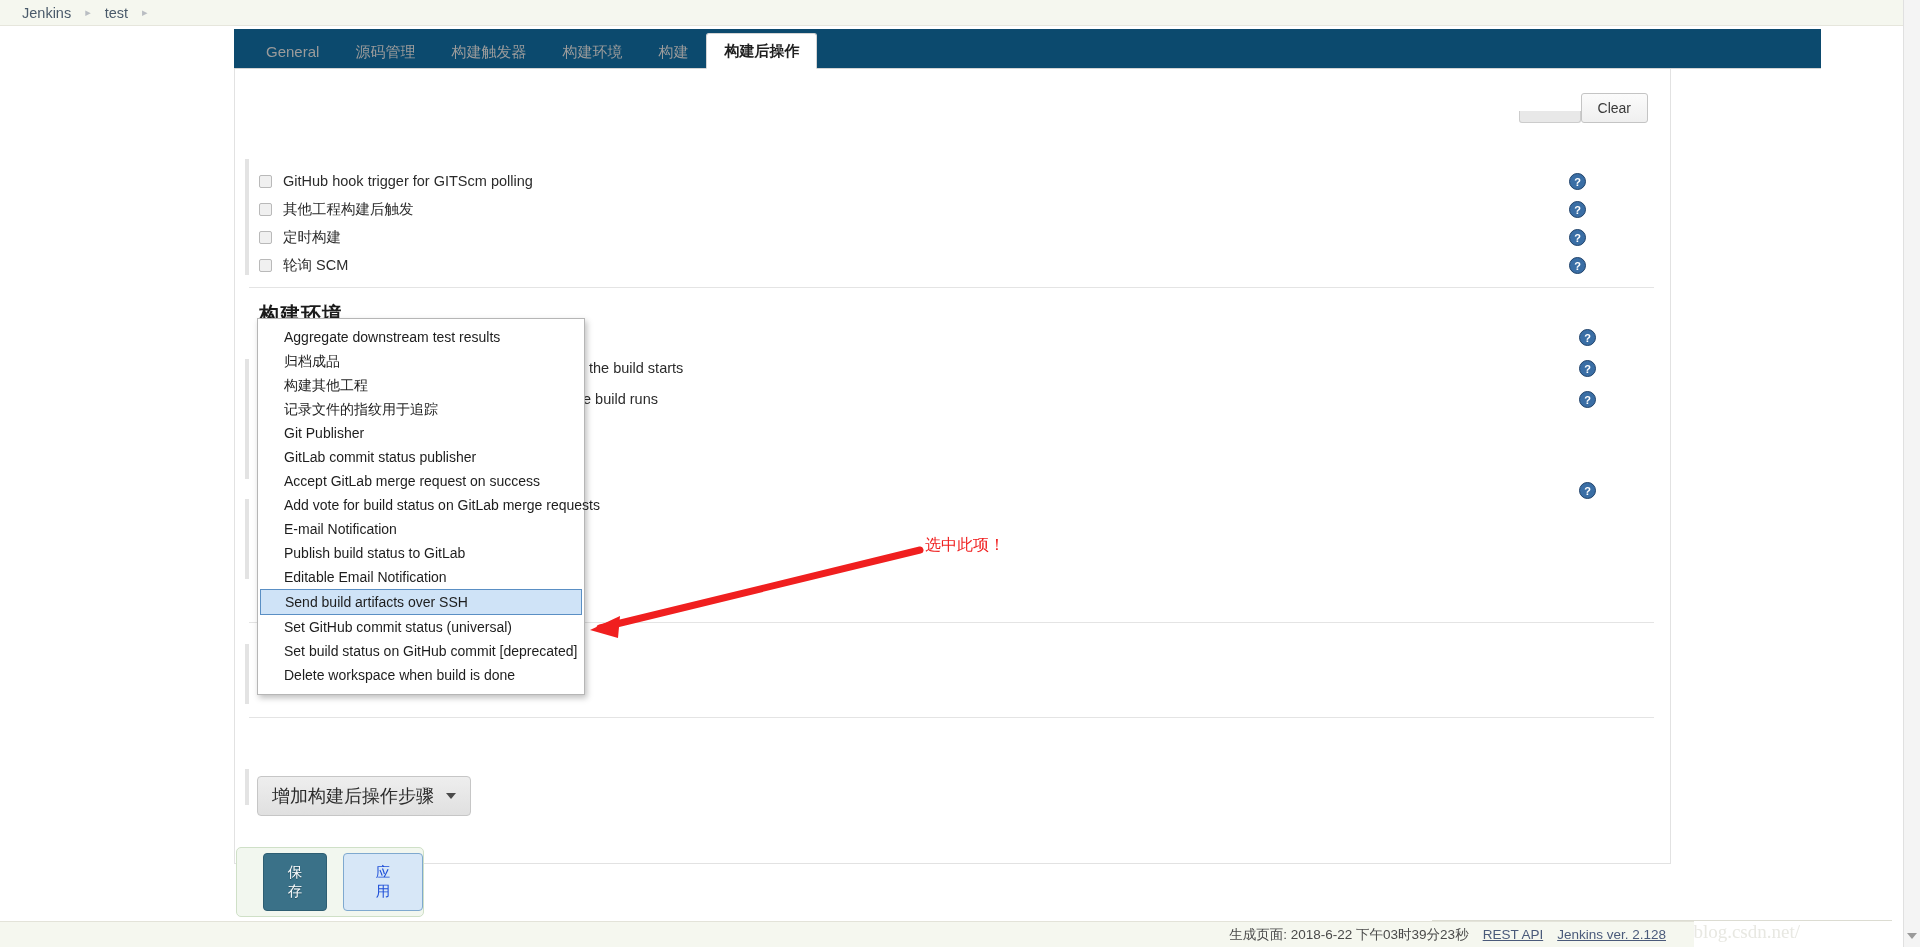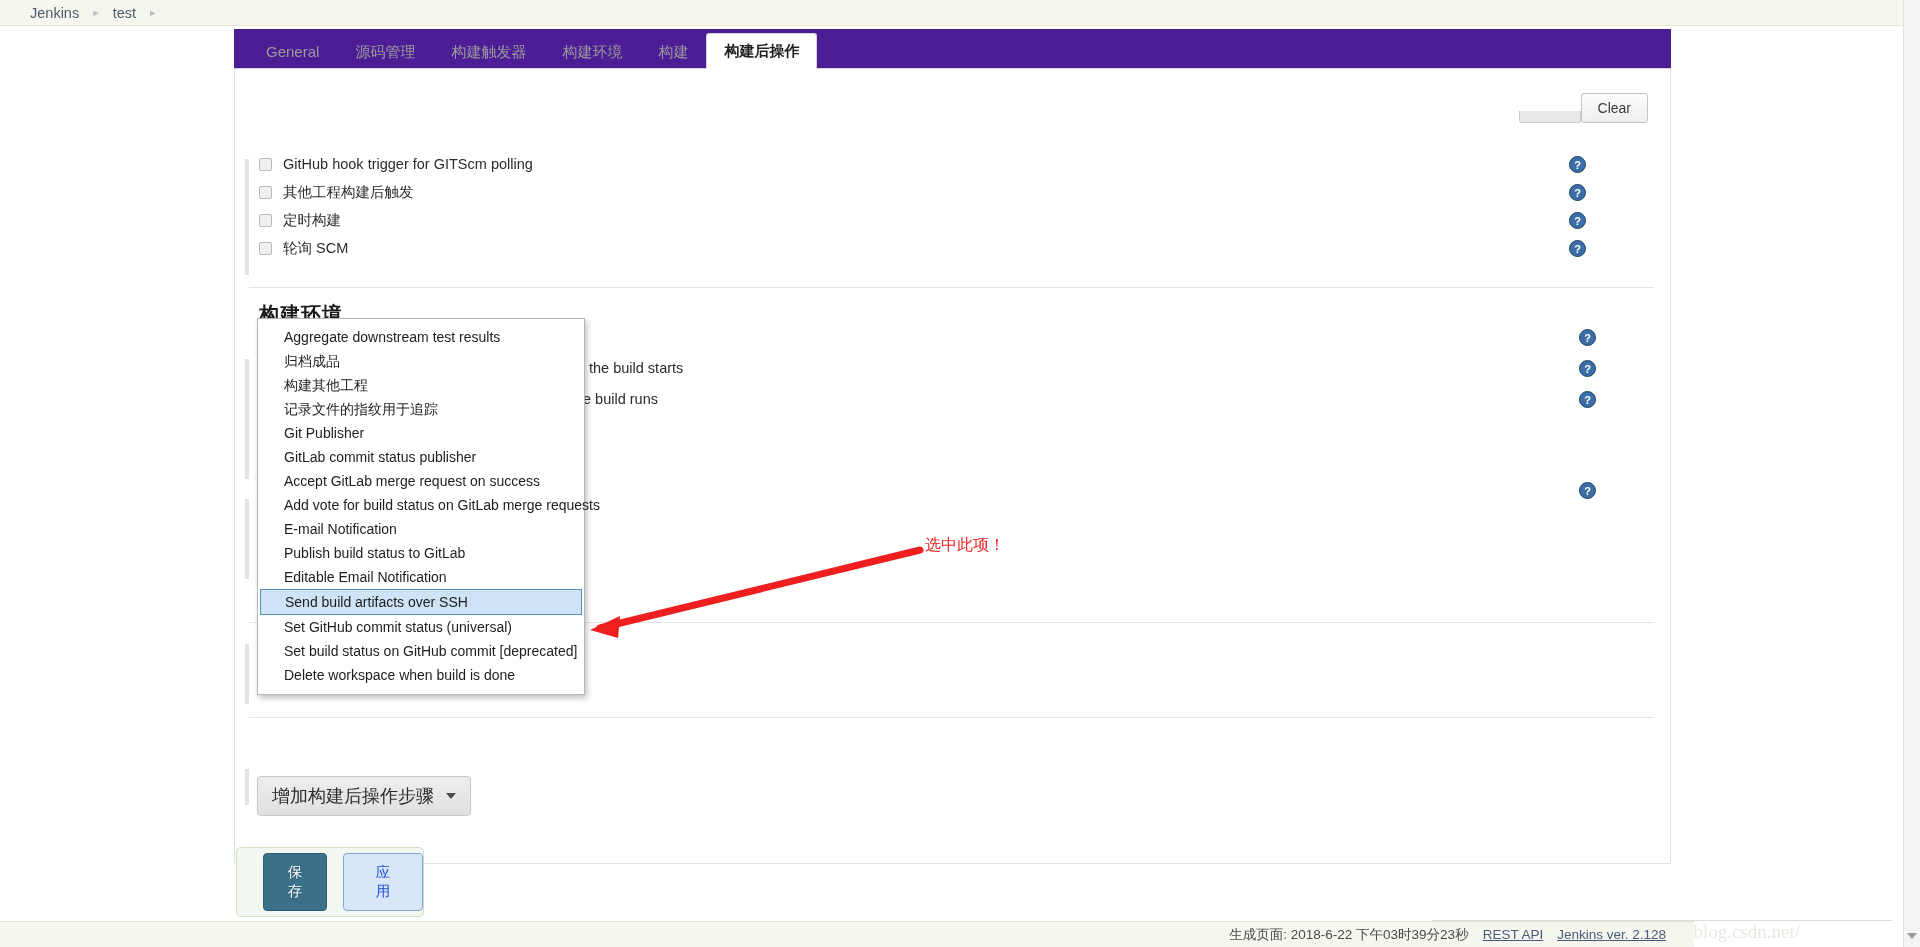--- a/index.html
+++ b/index.html
@@ -20,21 +20,21 @@
 
   
   .breadcrumb-bar {
     position: absolute;
     top: 0; left: 0;
     width: 1920px; height: 26px;
     background: #f5f7ef;
     border-bottom: 1px solid #e6e6dc;
     display: flex;
     align-items: center;
-    padding-left: 28px;
+    padding-left: 20px;
     font-size: 14.5px;
   }
   .crumb {
     color: #4a5a6a;
     text-decoration: none;
     padding: 0 2px;
   }
   .crumb-sep {
     color: #b9bdc2;
     font-size: 11px;
@@ -57,23 +57,23 @@
     left: 234px;
     top: 0px;
     width: 1437px;
     height: 838px;
   }
 
   
   .tab-bar {
     position: absolute;
     left: 0; top: 3px;
-    width: 1437px;
+    width: 1587px;
     height: 40px;
-    background: #4c1d95;
+    background: #0c4a6e;
     border-bottom: 1px solid #d4d4d4;
     display: flex;
     align-items: flex-end;
     padding-left: 14px;
   }
   .tab {
     font-size: 15px;
     color: #9b9b9b;
     padding: 9px 17px 10px 17px;
     line-height: 1;
@@ -127,21 +127,21 @@
     padding: 6px 16px;
     font-size: 14px;
     color: #3a3a3a;
     cursor: pointer;
     font-family: "Liberation Sans", sans-serif;
   }
 
   
   .trigger-list {
     position: absolute;
-    left: 10px; top: 82px;
+    left: 10px; top: 99px;
     width: 1415px;
     text-align: right;
   }
   .trigger-row {
     position: relative;
     height: 26px;
     display: flex;
     align-items: center;
     padding-left: 14px;
   }

